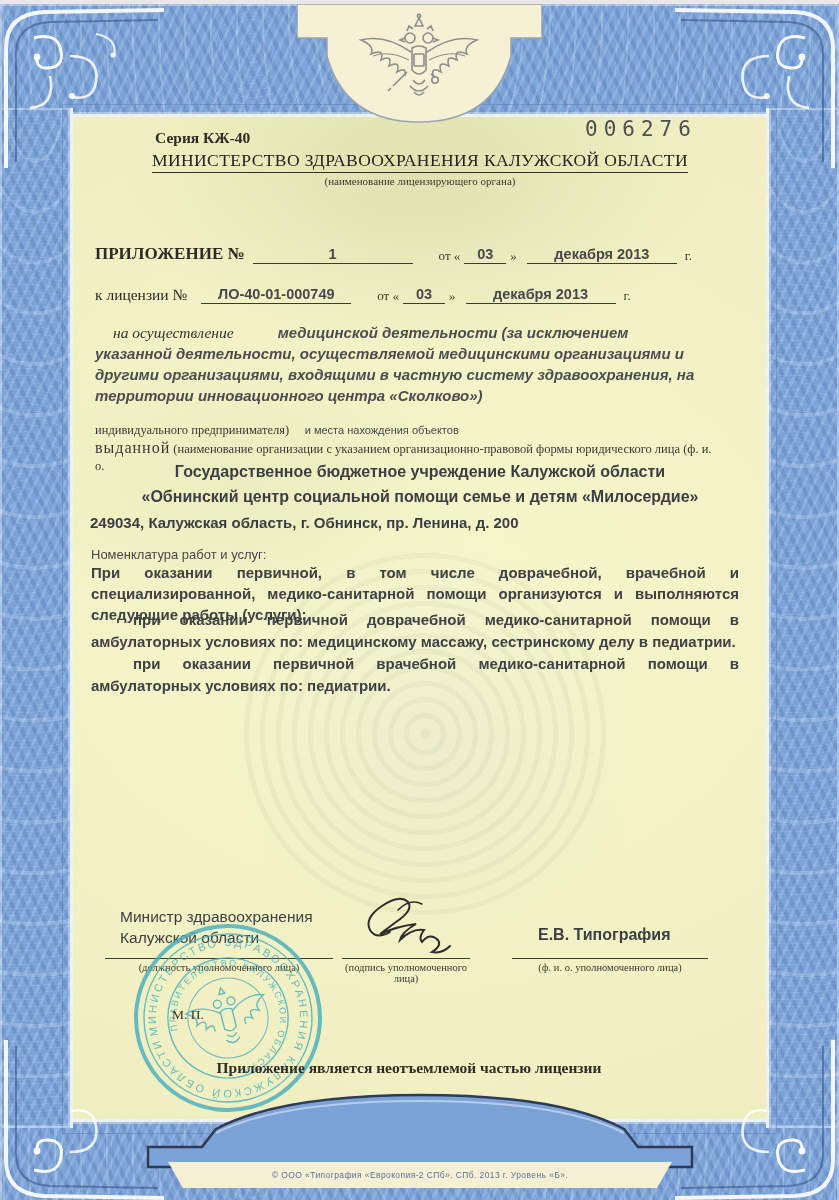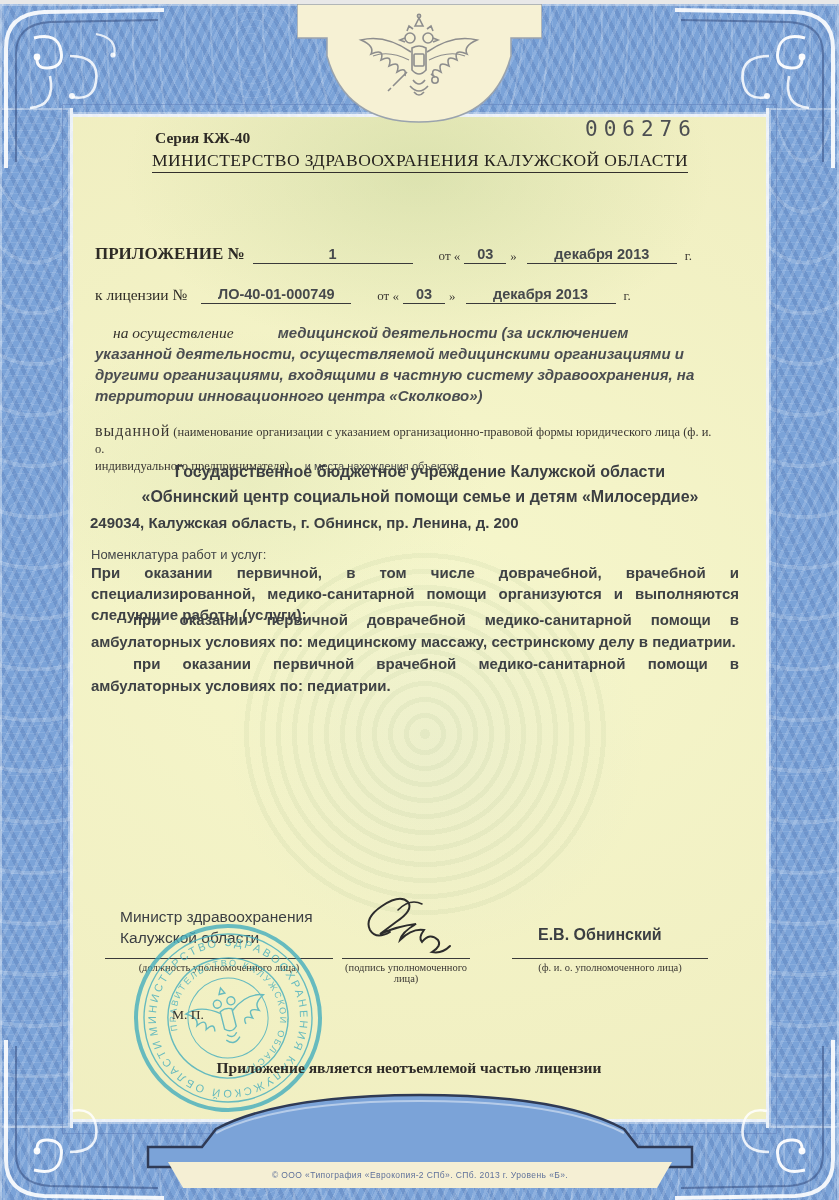--- a/index.html
+++ b/index.html
@@ -187,20 +187,21 @@
       <path d="M-12 10 L-26 24 M-28 26 l-3 3"></path>
       <circle cx="16" cy="18" r="3.2"></circle>
       <path d="M12 12 L16 15"></path>
     </g>
   </svg>
 
   <div class="series">Серия КЖ-40</div>
   <div class="doc-number">006276</div>
   <div class="ministry">
     <div class="ministry-title">МИНИСТЕРСТВО ЗДРАВООХРАНЕНИЯ КАЛУЖСКОЙ ОБЛАСТИ</div>
+    <div class="ministry-caption">(наименование лицензирующего органа)</div>
   </div>
 
   <div class="form-row row-annex">
     <span class="form-label">ПРИЛОЖЕНИЕ №</span>
     <span class="blank num">1</span>
     <span class="from">от «</span>
     <span class="blank day">03</span>
     <span class="from" style="margin-left:0">»</span>
     <span class="blank date">декабря 2013</span>
     <span class="gsuffix">г.</span>
@@ -212,24 +213,24 @@
     <span class="from">от «</span>
     <span class="blank day">03</span>
     <span class="from" style="margin-left:0">»</span>
     <span class="blank date">декабря 2013</span>
     <span class="gsuffix">г.</span>
   </div>
 
   <div class="activity"><span class="lbl">на осуществление</span><span>медицинской деятельности (за исключением указанной деятельности, осуществляемой медицинскими организациями и другими организациями, входящими в частную систему здравоохранения, на территории инновационного центра «Сколково»)</span></div>
 
   <div class="issued">
+    <div><span>индивидуального предпринимателя)</span>
+      &nbsp;&nbsp;&nbsp;&nbsp;<span class="sans">и  места нахождения объектов</span></div>
     <div><span class="lbl">выданной</span>
       <span>(наименование организации с указанием организационно-правовой формы юридического лица (ф. и. о.</span></div>
-    <div><span>индивидуального предпринимателя)</span>
-      &nbsp;&nbsp;&nbsp;&nbsp;<span class="sans">и  места нахождения объектов</span></div>
   </div>
 
   <div class="orgname">
     <div>Государственное бюджетное учреждение Калужской области</div>
     <div>«Обнинский центр социальной помощи семье и детям «Милосердие»</div>
   </div>
 
   <div class="address">249034, Калужская область, г. Обнинск, пр. Ленина, д. 200</div>
 
   <div class="nomen-label">Номенклатура работ и услуг:</div>
@@ -241,21 +242,21 @@
 
   <div class="sig-area">
     <div class="sig-position">
       <div>Министр здравоохранения</div>
       <div>Калужской области</div>
     </div>
     <svg class="sig-script" width="140" height="74" viewBox="0 0 140 74">
       <path d="M52 44 Q38 52 32 42 Q26 30 44 18 Q62 6 70 14 Q76 22 58 34 L42 46 Q60 38 78 36 Q64 44 62 52 Q74 40 86 42 Q80 50 84 54 Q92 44 100 52 Q104 58 94 64 Q104 66 112 58" fill="none" stroke="#2c2c2c" stroke-width="2" stroke-linecap="round"></path>
       <path d="M60 22 Q72 10 84 16" fill="none" stroke="#2c2c2c" stroke-width="1.6" stroke-linecap="round"></path>
     </svg>
-    <div class="sig-name">Е.В. Обнинский</div>
+    <div class="sig-name">Е.В. Типография</div>
     <div class="sig-line l1"></div>
     <div class="sig-line l2"></div>
     <div class="sig-line l3"></div>
     <div class="sig-cap c1">(должность уполномоченного лица)</div>
     <div class="sig-cap c2">(подпись уполномоченного лица)</div>
     <div class="sig-cap c3">(ф. и. о.  уполномоченного лица)</div>
   </div>
 
   <svg class="seal" viewBox="0 0 204 204">
     <defs>

